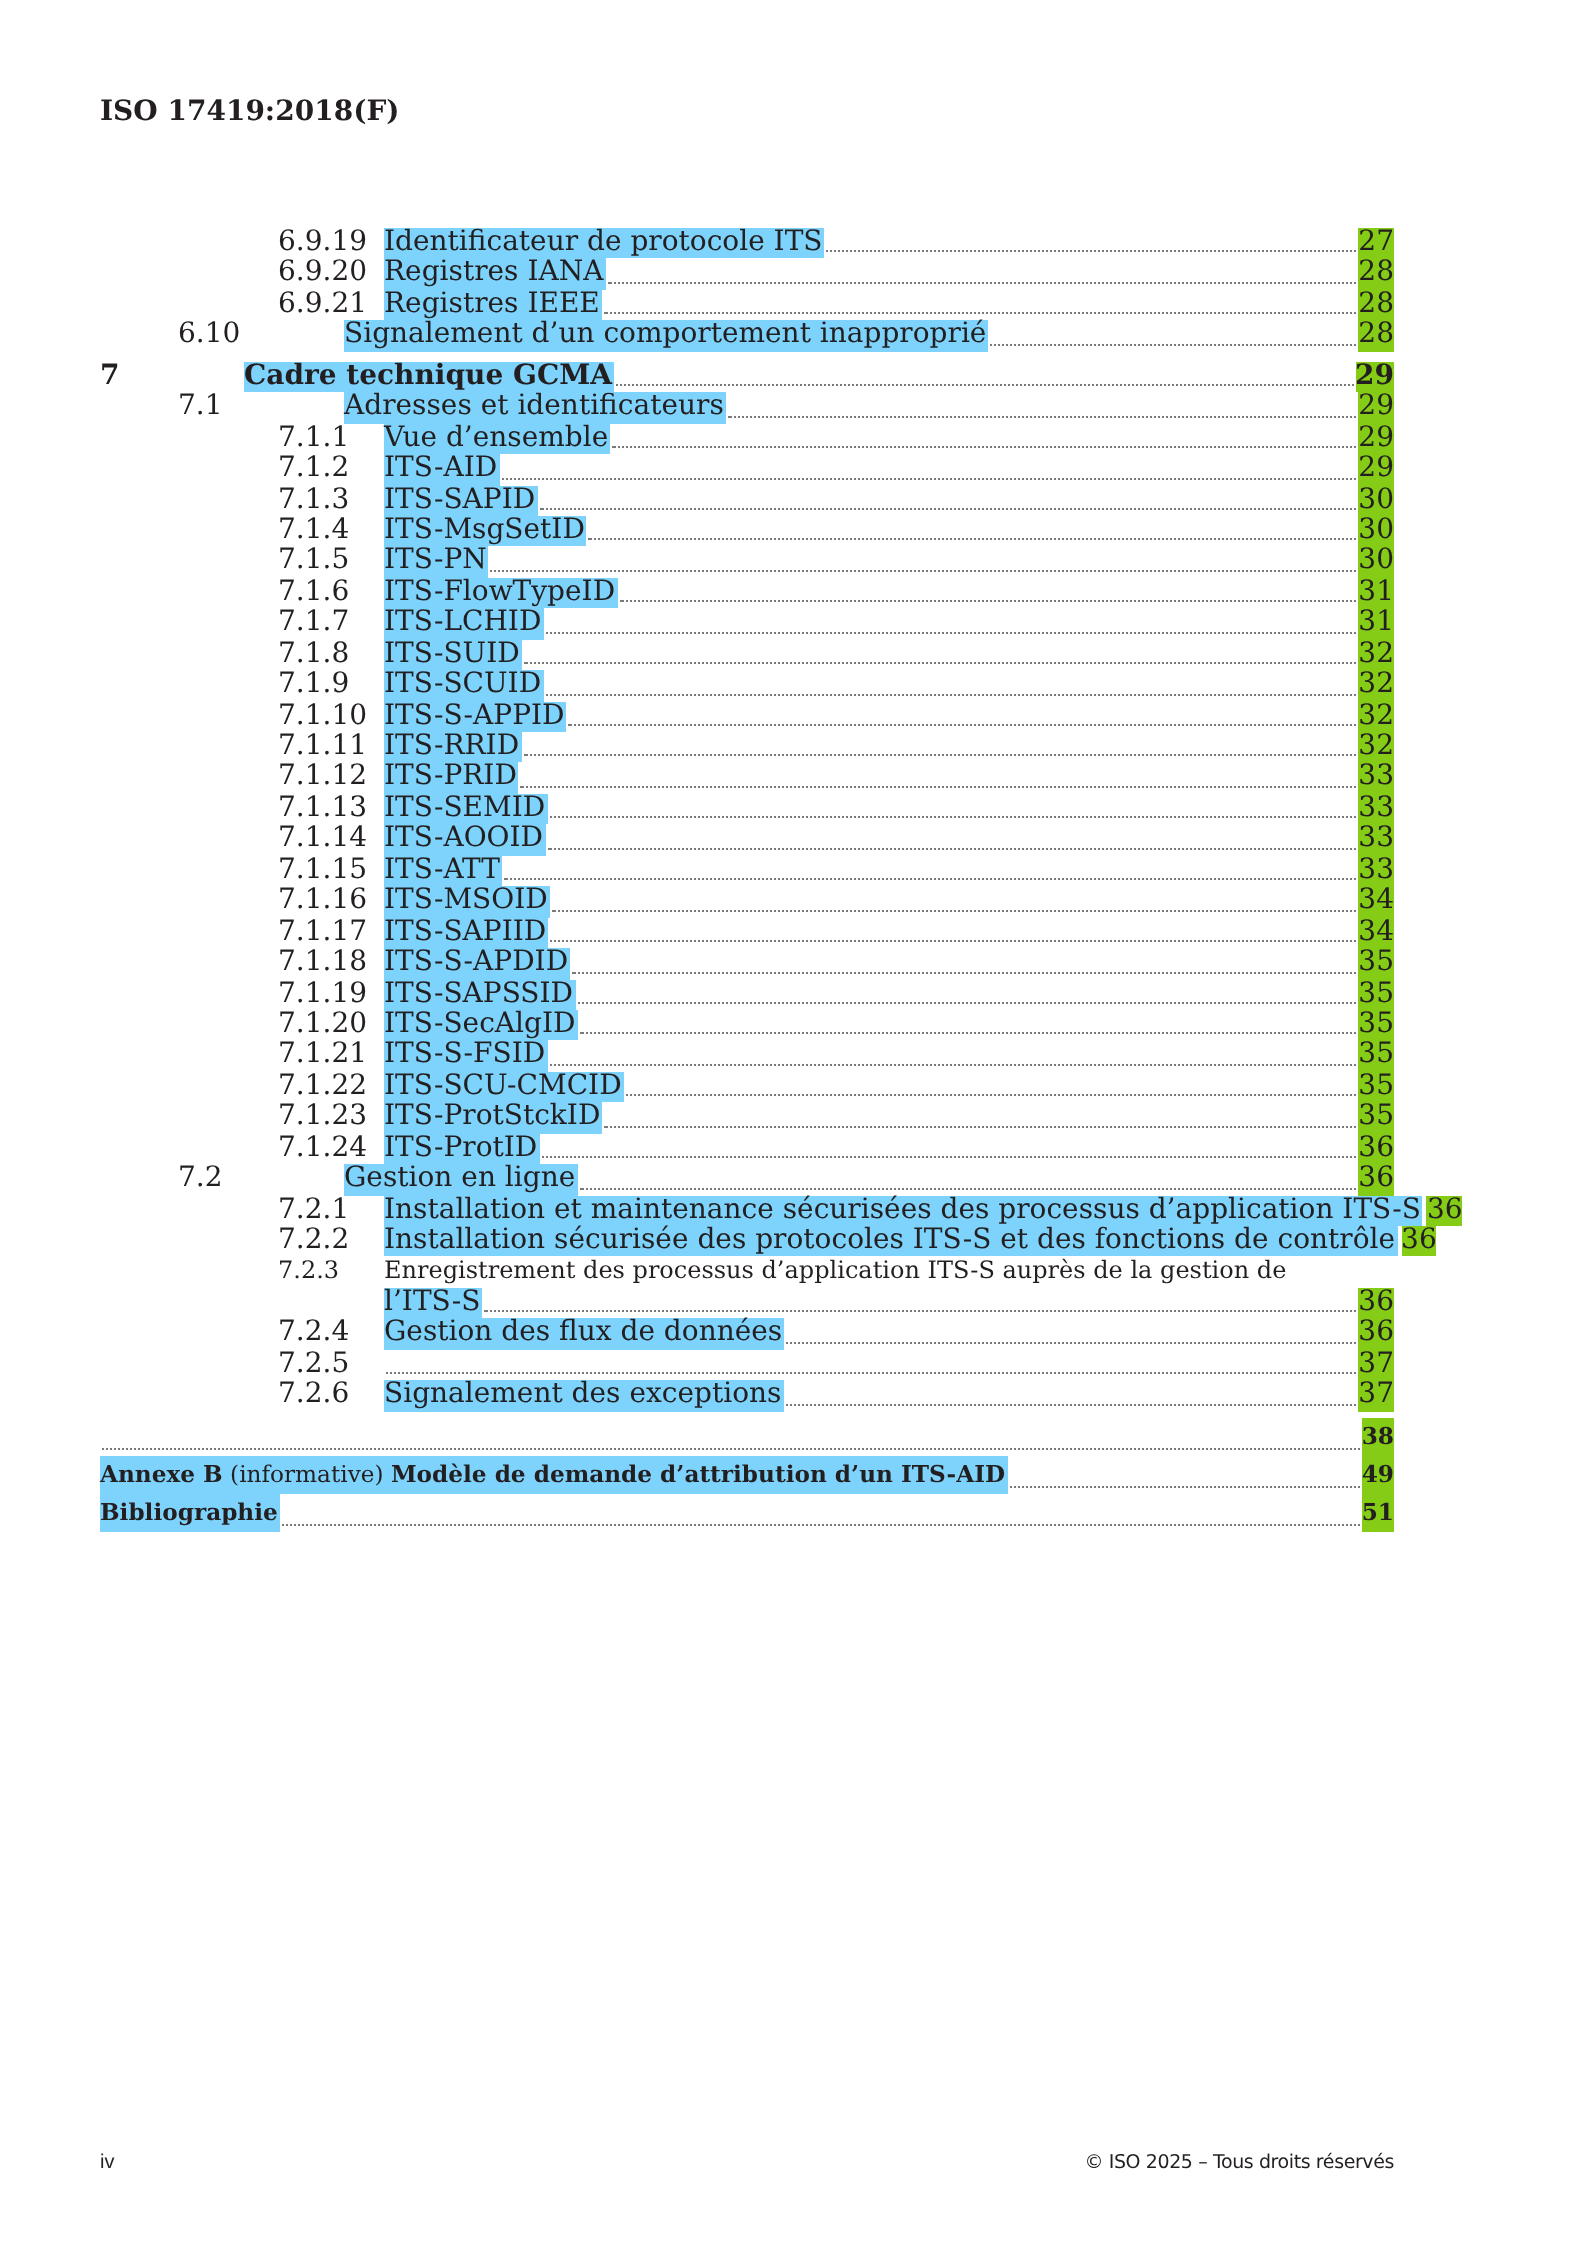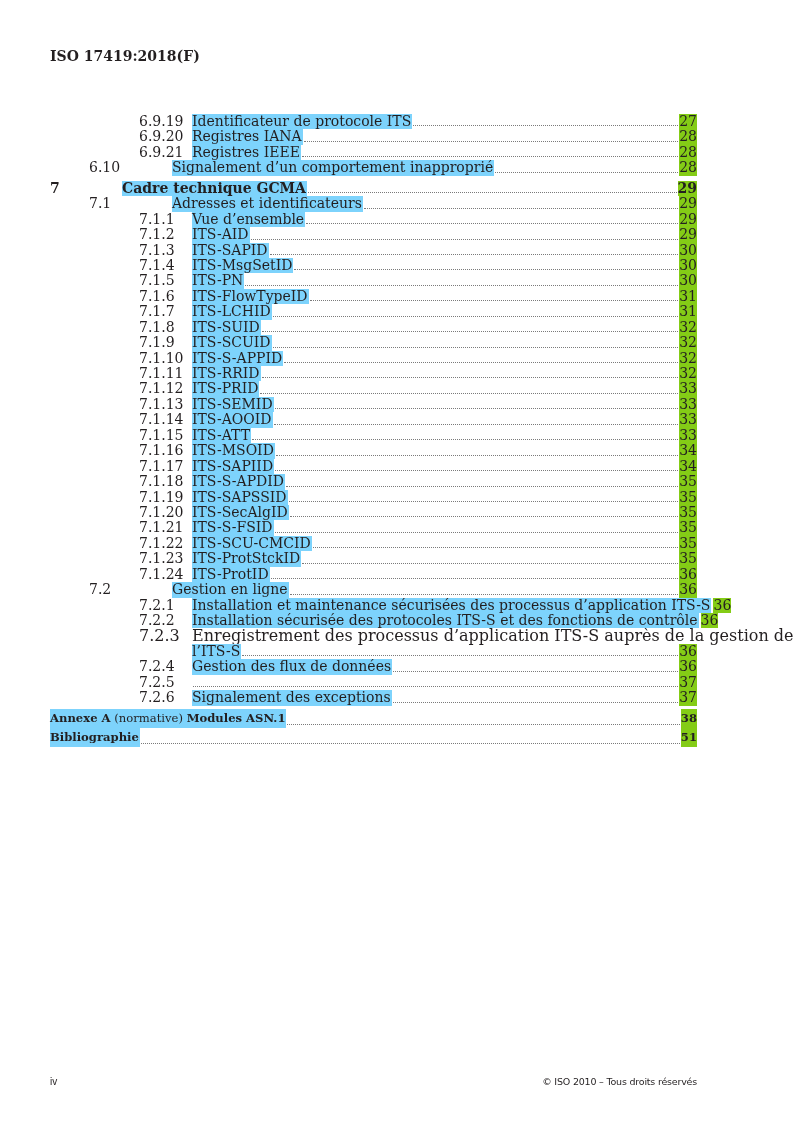--- a/index.html
+++ b/index.html
@@ -18,21 +18,21 @@
   .lvl1 .num { left: 0; }
   .lvl1 .body { left: 72px; }
   .lvl2 .num { left: 39px; }
   .lvl2 .body { left: 102px; margin-left: 20px; }
   .lvl3 .num { left: 89px; }
   .lvl3 .body { left: 142px; }
   .annex .body { left: 0; }
   .bold { font-weight: bold; }
   .gap { height: 5px; }
   .gap2 { height: 3px; }
-  .wrapline { height: 15.45px; line-height: 15.45px; font-size: 16px; position: relative; }
+  .wrapline { height: 15.45px; line-height: 15.45px; font-size: 12px; position: relative; }
   .wrapline .text { position: absolute; left: 142px; white-space: nowrap; }
   .wrapline .num { position: absolute; left: 89px; }
   .annex { height: 19px; line-height: 19px; font-size: 11.6px; }
   .footer { position: absolute; top: 1076px; left: 50px; width: 647px; font-size: 10px;
             font-family: "Liberation Sans Narrow", "Liberation Sans", sans-serif; }
   .footer .left { position: absolute; left: 0; text-align: center; }
   .footer .right { position: absolute; right: 0; font-family: "DejaVu Sans", sans-serif; font-size: 9.5px; letter-spacing: -0.2px; }
 </style>
 </head>
 <body>
@@ -348,30 +348,36 @@
         <span class="title">Signalement des exceptions</span>
         <span class="leader"></span>
         <span class="page">37</span>
       </span>
   </div>
 
   <div class="gap2"></div>
 
   <div class="row annex">
     <span class="body">
-        <span class="title"><b>Annexe A</b> <span>(normative)</span> <b>Modules ASN.1</b></span>
         <span class="leader"></span>
         <b class="page">38</b>
+      </span>
+  </div>
+  <div class="row annex">
+    <span class="body">
+        <span class="title"><b>Annexe B</b> <span>(informative)</span> <b>Modèle de demande d’attribution d’un ITS-AID</b></span>
+        <span class="leader"></span>
+        <b class="page">49</b>
       </span>
   </div>
   <div class="row annex bold">
     <span class="body">
         <span class="title">Bibliographie</span>
         <span class="leader"></span>
         <span class="page">51</span>
       </span>
   </div>
 </div>
 
 <div class="footer">
   <span class="left">iv</span>
-  <span class="right">© ISO 2010 – Tous droits réservés</span>
+  <span class="right">© ISO 2025 – Tous droits réservés</span>
 </div>
 
 </body></html>

